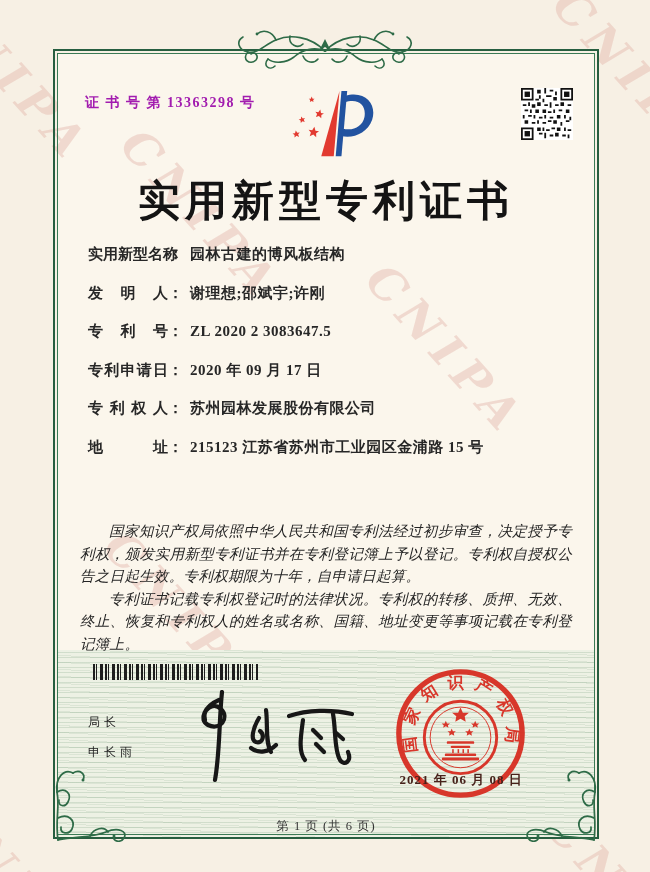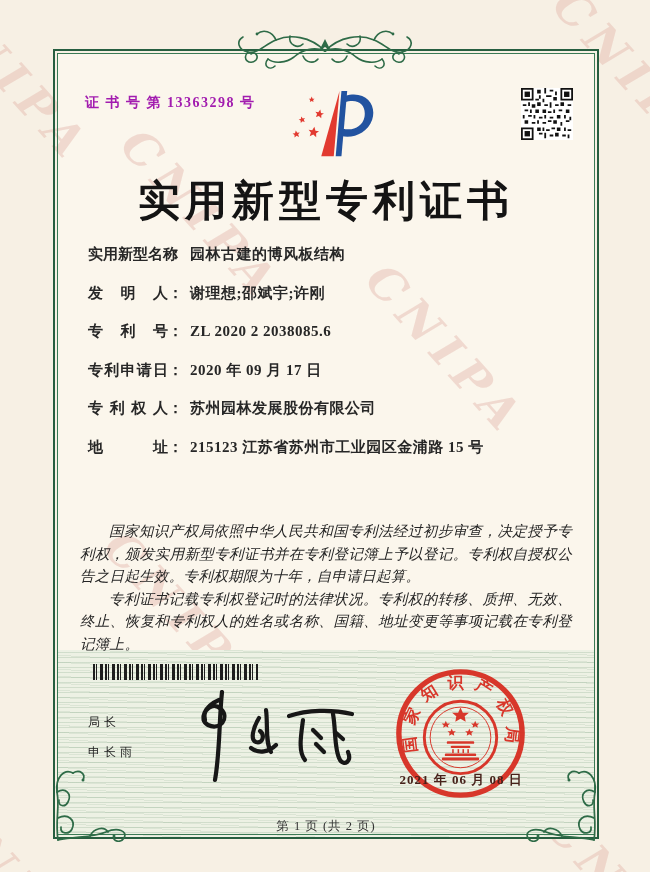--- a/index.html
+++ b/index.html
@@ -171,21 +171,21 @@
     <div class="title">实用新型专利证书</div>
 
     <div class="fields">
       <div class="frow">
         <span class="flabel">实用新型名称</span><span class="fcolon">：</span><span class="fvalue">园林古建的博风板结构</span>
       </div>
       <div class="frow">
         <span class="flabel">发明人</span><span class="fcolon">：</span><span class="fvalue">谢理想;邵斌宇;许刚</span>
       </div>
       <div class="frow">
-        <span class="flabel">专利号</span><span class="fcolon">：</span><span class="fvalue">ZL 2020 2 2038085.6</span>
+        <span class="flabel">专利号</span><span class="fcolon">：</span><span class="fvalue">ZL 2020 2 3083647.5</span>
       </div>
       <div class="frow">
         <span class="flabel">专利申请日</span><span class="fcolon">：</span><span class="fvalue">2020 年 09 月 17 日</span>
       </div>
       <div class="frow">
         <span class="flabel">专利权人</span><span class="fcolon">：</span><span class="fvalue">苏州园林发展股份有限公司</span>
       </div>
       <div class="frow">
         <span class="flabel">地址</span><span class="fcolon">：</span><span class="fvalue">215123 江苏省苏州市工业园区金浦路 15 号</span>
       </div>
@@ -245,16 +245,16 @@
             <rect x="2" y="16" width="1.6" height="4"></rect>
             <rect x="7" y="16" width="1.6" height="4"></rect>
             <rect x="-16" y="20.5" width="32" height="2.6" rx="1"></rect>
             <rect x="-19" y="24.5" width="38" height="3" rx="1"></rect>
           </g>
         </g>
       </g>
     </svg>
     <div class="seal-date">2021 年 06 月 08 日</div>
 
-    <div class="footer">第 1 页 (共 2 页)</div>
+    <div class="footer">第 1 页 (共 6 页)</div>
 
   </div>
 </div>
 
 </body></html>

